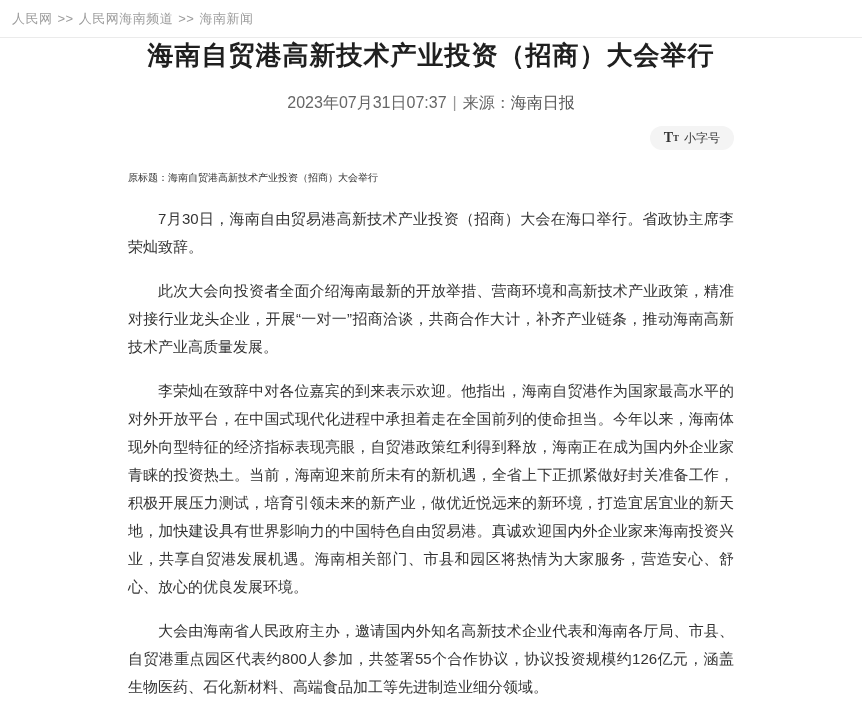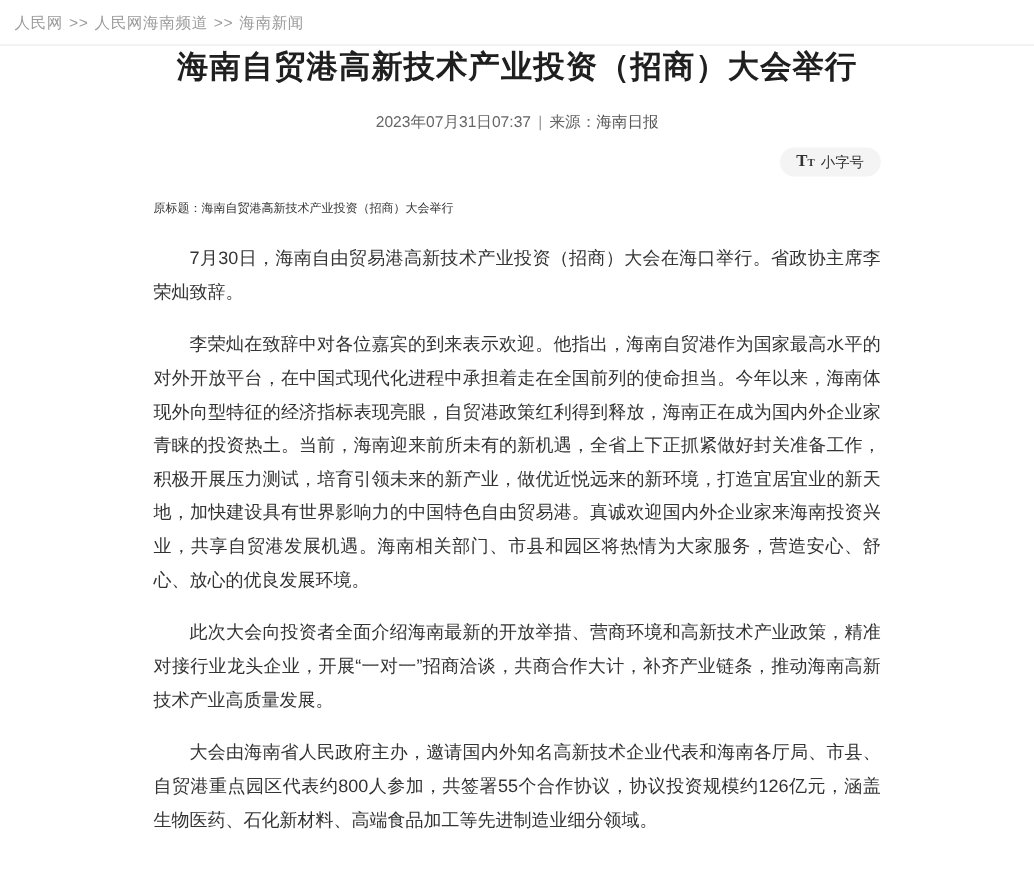--- a/index.html
+++ b/index.html
@@ -46,21 +46,21 @@
   }
   .article-subtitle {
     margin-top: 11px;
     text-align: center;
     font-size: 14px;
     color: #666;
   }
   .article-meta {
     margin-top: 21px;
     text-align: center;
-    font-size: 13px;
+    font-size: 16px;
     color: #666;
   }
   .article-meta .meta-sep { margin: 0 6px; color: #999; }
   .article-meta a.source-link { color: #555; text-decoration: none; cursor: pointer; }
   
   .toolbar {
     margin-top: 12px;
     display: flex;
     justify-content: flex-end;
     height: 24px;
@@ -128,19 +128,19 @@
     <span class="font-size-pill">
       <span class="t-big">T</span>
       <span class="t-small">T</span>
       <span>小字号</span>
     </span>
   </div>
 
   <div class="article-body">
     <p class="original-title">原标题：海南自贸港高新技术产业投资（招商）大会举行</p>
     <p class="para">7月30日，海南自由贸易港高新技术产业投资（招商）大会在海口举行。省政协主席李荣灿致辞。</p>
+    <p class="para">此次大会向投资者全面介绍海南最新的开放举措、营商环境和高新技术产业政策，精准对接行业龙头企业，开展“一对一”招商洽谈，共商合作大计，补齐产业链条，推动海南高新技术产业高质量发展。</p>
     <p class="para">李荣灿在致辞中对各位嘉宾的到来表示欢迎。他指出，海南自贸港作为国家最高水平的对外开放平台，在中国式现代化进程中承担着走在全国前列的使命担当。今年以来，海南体现外向型特征的经济指标表现亮眼，自贸港政策红利得到释放，海南正在成为国内外企业家青睐的投资热土。当前，海南迎来前所未有的新机遇，全省上下正抓紧做好封关准备工作，积极开展压力测试，培育引领未来的新产业，做优近悦远来的新环境，打造宜居宜业的新天地，加快建设具有世界影响力的中国特色自由贸易港。真诚欢迎国内外企业家来海南投资兴业，共享自贸港发展机遇。海南相关部门、市县和园区将热情为大家服务，营造安心、舒心、放心的优良发展环境。</p>
-    <p class="para">此次大会向投资者全面介绍海南最新的开放举措、营商环境和高新技术产业政策，精准对接行业龙头企业，开展“一对一”招商洽谈，共商合作大计，补齐产业链条，推动海南高新技术产业高质量发展。</p>
     <p class="para">大会由海南省人民政府主办，邀请国内外知名高新技术企业代表和海南各厅局、市县、自贸港重点园区代表约800人参加，共签署55个合作协议，协议投资规模约126亿元，涵盖生物医药、石化新材料、高端食品加工等先进制造业细分领域。</p>
 
   </div>
 
 </div>
 
 </body></html>

